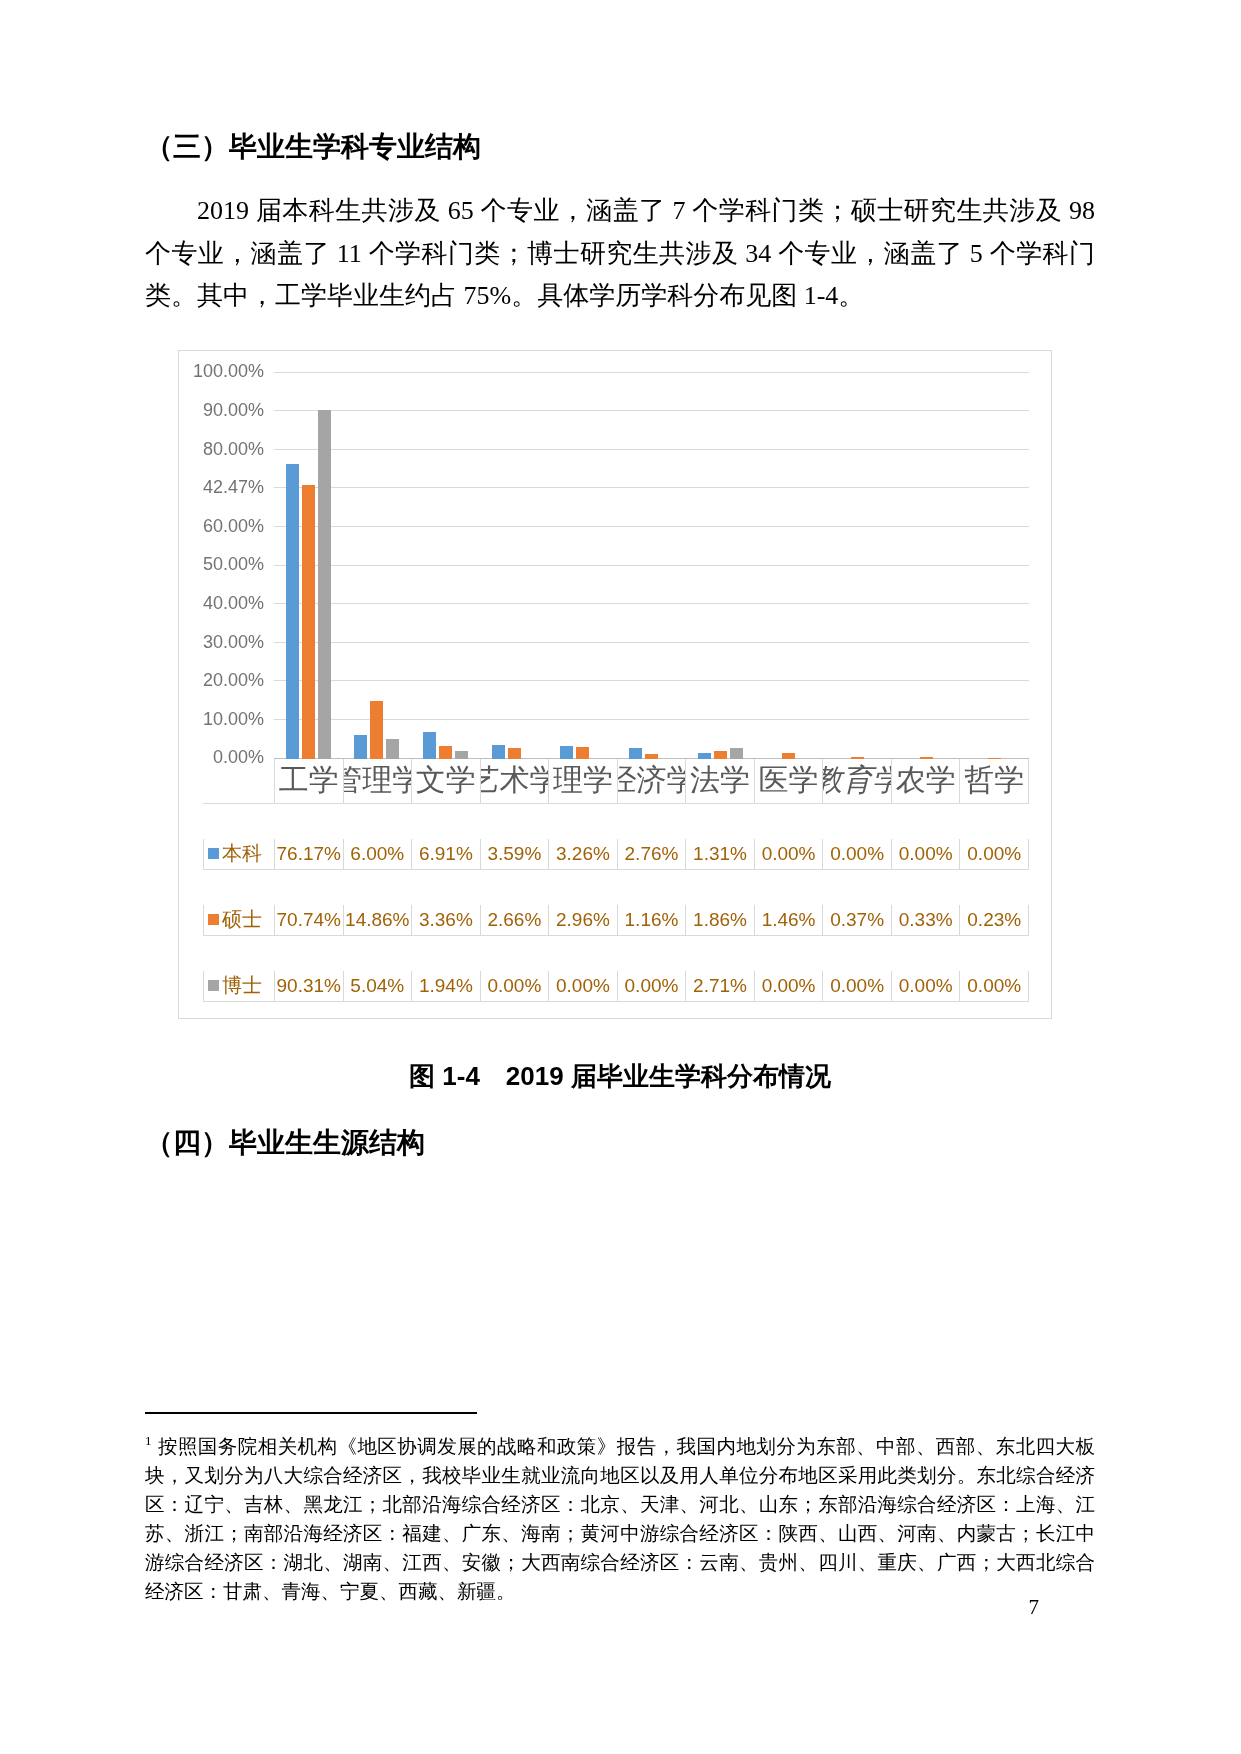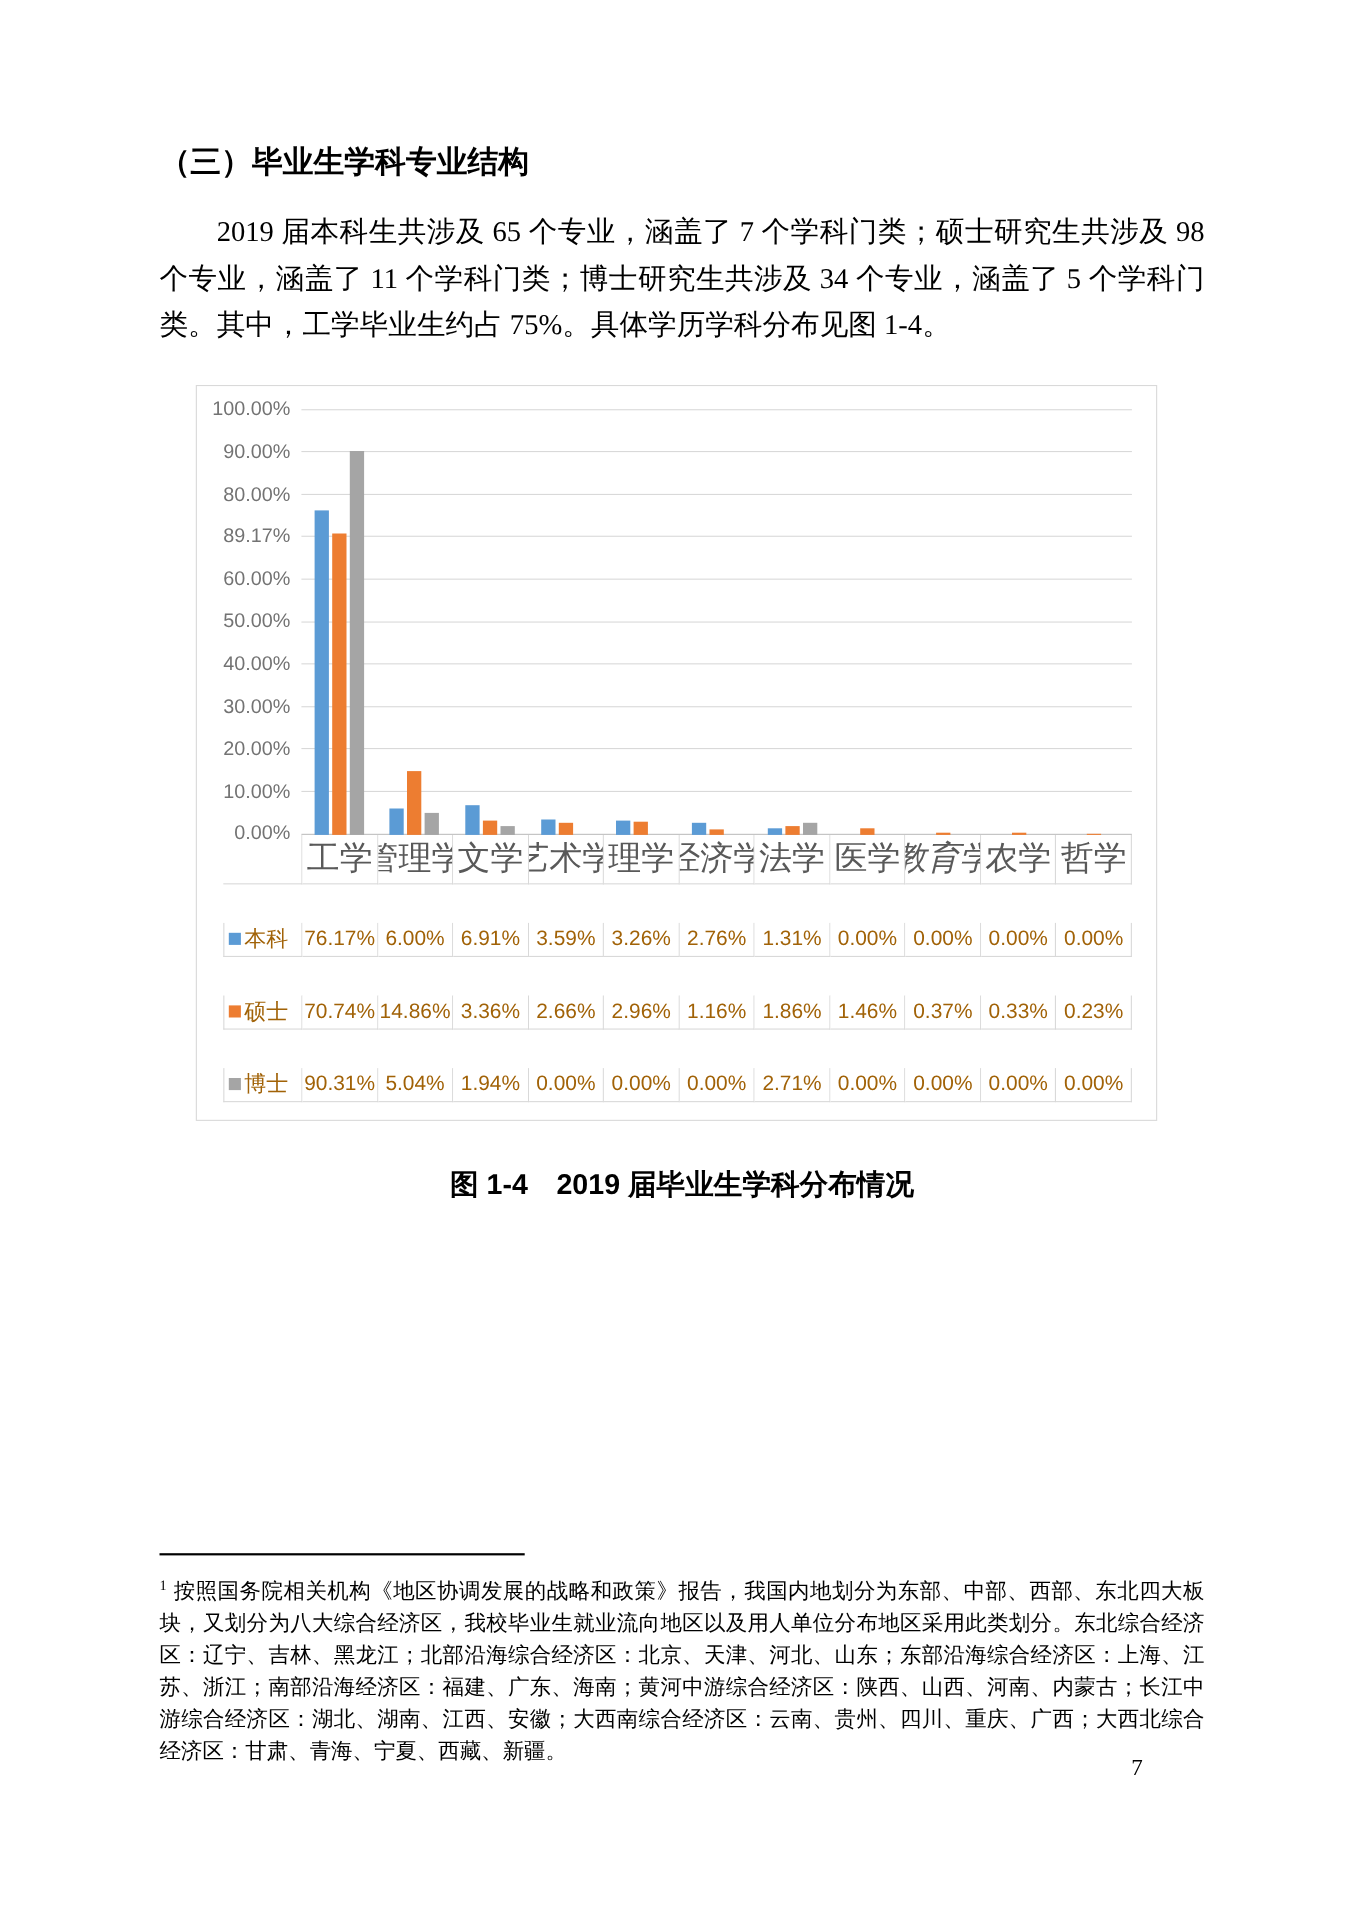--- a/index.html
+++ b/index.html
@@ -88,21 +88,21 @@
   <div class="chart-box">
     <div class="plot-row">
       <div class="y-gutter">
           <div class="ytick" style="bottom: calc(0% - 0.55em);">0.00%</div>
           <div class="ytick" style="bottom: calc(10% - 0.55em);">10.00%</div>
           <div class="ytick" style="bottom: calc(20% - 0.55em);">20.00%</div>
           <div class="ytick" style="bottom: calc(30% - 0.55em);">30.00%</div>
           <div class="ytick" style="bottom: calc(40% - 0.55em);">40.00%</div>
           <div class="ytick" style="bottom: calc(50% - 0.55em);">50.00%</div>
           <div class="ytick" style="bottom: calc(60% - 0.55em);">60.00%</div>
-          <div class="ytick" style="bottom: calc(70% - 0.55em);">89.17%</div>
+          <div class="ytick" style="bottom: calc(70% - 0.55em);">42.47%</div>
           <div class="ytick" style="bottom: calc(80% - 0.55em);">80.00%</div>
           <div class="ytick" style="bottom: calc(90% - 0.55em);">90.00%</div>
           <div class="ytick" style="bottom: calc(100% - 0.55em);">100.00%</div>
         </div>
       <div class="plot">
           <div class="gridline axisline" style="bottom: 0%;"></div>
           <div class="gridline" style="bottom: 10%;"></div>
           <div class="gridline" style="bottom: 20%;"></div>
           <div class="gridline" style="bottom: 30%;"></div>
           <div class="gridline" style="bottom: 40%;"></div>
@@ -227,20 +227,21 @@
         <div class="tcell trow">2.71%</div>
         <div class="tcell trow">0.00%</div>
         <div class="tcell trow">0.00%</div>
         <div class="tcell trow">0.00%</div>
         <div class="tcell trow">0.00%</div>
       </div>
   </div>
 
   <p class="fig-caption">图 1-4　2019 届毕业生学科分布情况</p>
 
+  <h2 class="sec-heading h4">（四）毕业生生源结构</h2>
 
 
 </div>
 
 <div class="footnote">
   <hr class="footnote-rule">
   <p class="footnote-text"><span class="footnote-marker">1</span><span>按照国务院相关机构《地区协调发展的战略和政策》报告，我国内地划分为东部、中部、西部、东北四大板块，又划分为八大综合经济区，我校毕业生就业流向地区以及用人单位分布地区采用此类划分。东北综合经济区：辽宁、吉林、黑龙江；北部沿海综合经济区：北京、天津、河北、山东；东部沿海综合经济区：上海、江苏、浙江；南部沿海经济区：福建、广东、海南；黄河中游综合经济区：陕西、山西、河南、内蒙古；长江中游综合经济区：湖北、湖南、江西、安徽；大西南综合经济区：云南、贵州、四川、重庆、广西；大西北综合经济区：甘肃、青海、宁夏、西藏、新疆。</span></p>
 </div>
 
 <div class="page-number">7</div>

